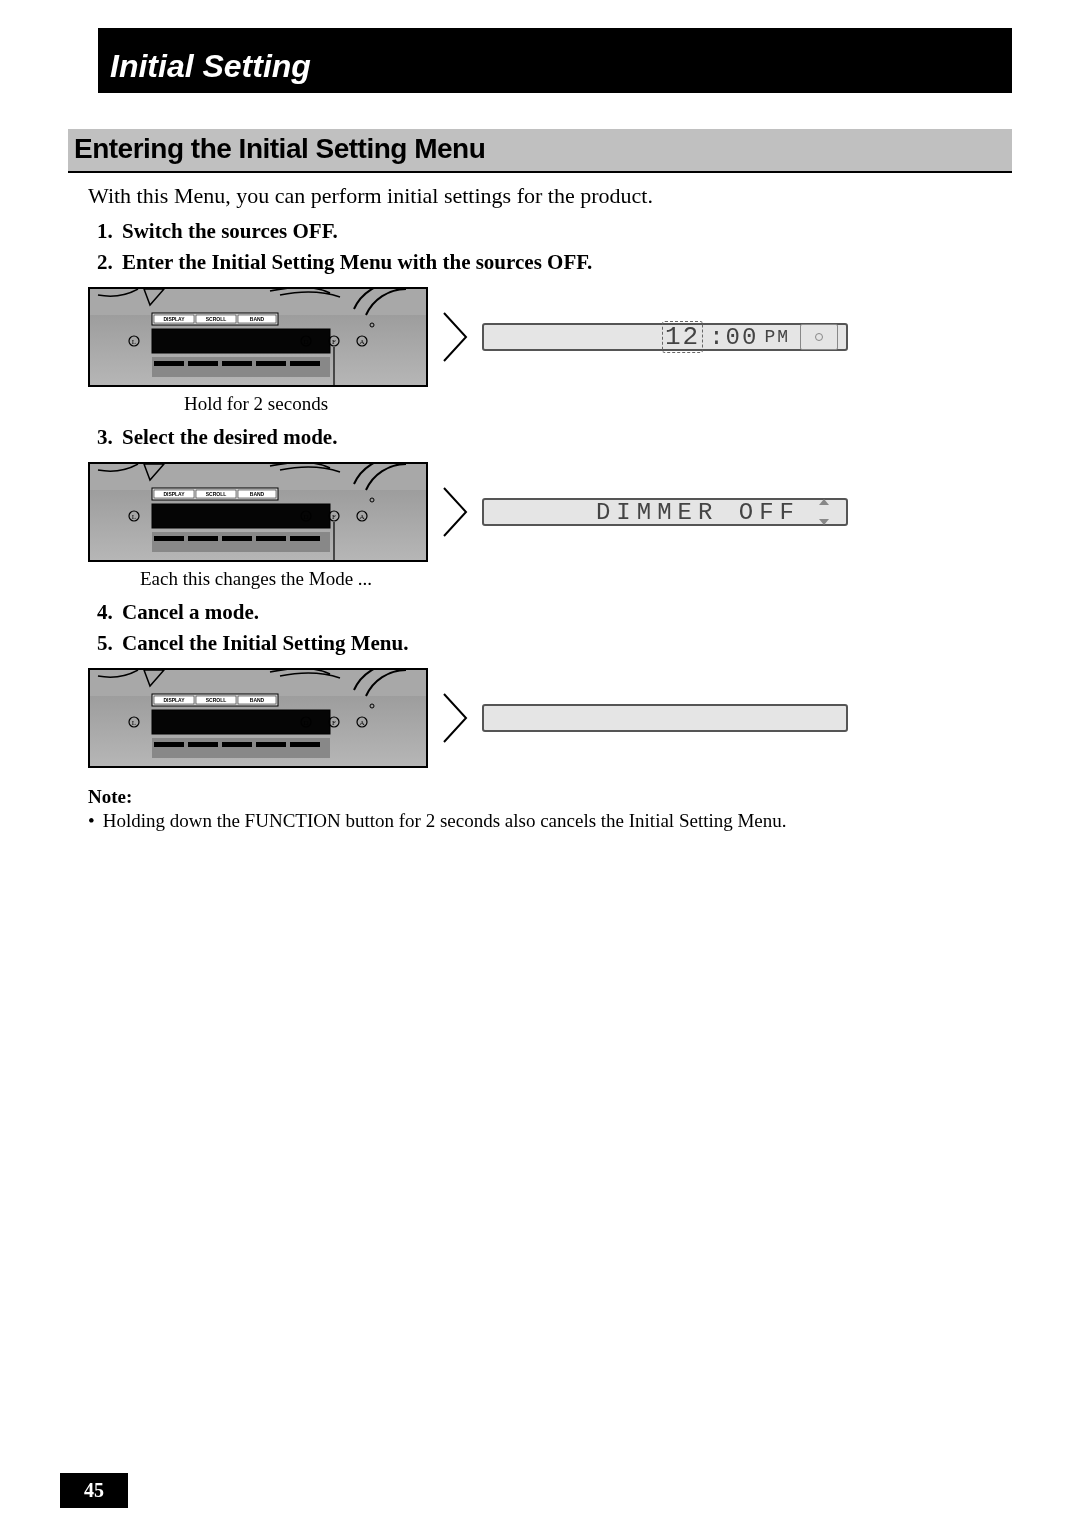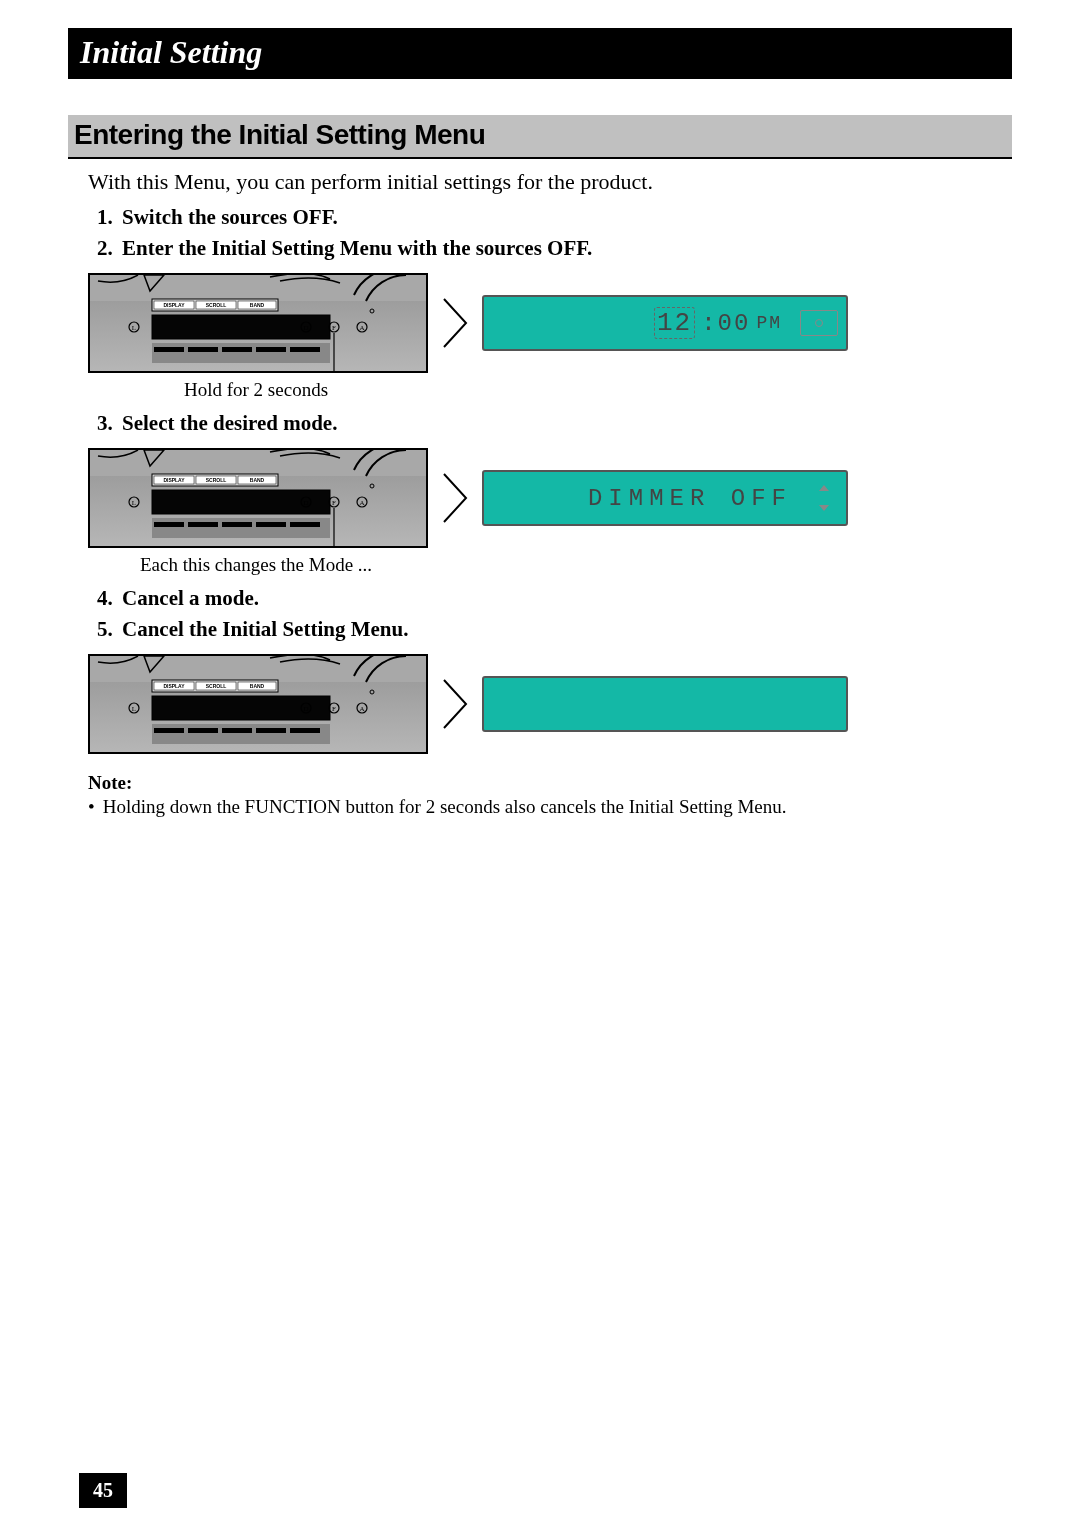--- a/index.html
+++ b/index.html
@@ -13,22 +13,23 @@
     padding: 28px 68px 40px 68px;
     position: relative;
     min-height: 1470px;
   }
   .title-bar {
     background: #000;
     color: #fff;
     font-style: italic;
     font-weight: bold;
     font-size: 32px;
-    padding: 6px 12px 8px 12px;
-    font-family: Liberation Serif, serif;
+    padding: 20px 12px 8px 12px;
+    font-family: Liberation Sans, sans-serif;
+    margin-left: 30px;
   }
   .section-heading {
     background: #c0c0c0;
     font-family: Arial, Helvetica, sans-serif;
     font-weight: bold;
     font-size: 28px;
     padding: 4px 6px 6px 6px;
     margin-top: 36px;
     border-bottom: 2px solid #000;
     letter-spacing: -0.5px;
@@ -70,34 +71,34 @@
   }
   .device svg {
     display: block;
   }
   .arrow {
     width: 26px;
     height: 52px;
   }
   .lcd {
     width: 366px;
-    height: 56px;
+    height: 28px;
     border: 2px solid #555;
     border-radius: 3px;
-    background: #14b8a6;
+    background: #e5e5e5;
     display: flex;
     align-items: center;
     justify-content: flex-end;
     padding: 0 8px 0 12px;
     box-sizing: border-box;
     font-family: "Courier New", monospace;
     font-size: 24px;
     letter-spacing: 2px;
     color: #444;
-    gap: 18px;
+    gap: 10px;
   }
   .lcd .clocktxt {
     position: relative;
     display:flex;
     align-items:center;
     gap:6px;
   }
   .lcd .blinking {
     border: 1.5px dashed #666;
     border-radius: 3px;
@@ -147,26 +148,26 @@
   .note-item {
     font-size: 19px;
     margin: 0 0 0 20px;
     display:flex;
     gap:8px;
   }
   .note-item .bullet {font-weight:normal;}
   .page-number {
     position: absolute;
     bottom: 30px;
-    left: 79px;
+    left: 60px;
     background: #000;
     color: #fff;
     font-weight: bold;
     font-size: 20px;
-    padding: 6px 14px;
+    padding: 6px 24px;
     font-family: "Times New Roman", serif;
   }
   .dimmer-txt{letter-spacing:6px;font-size:24px;}
   .pm{font-size:18px;}
 </style>
 </head>
 <body>
 
 <div class="page">
 

